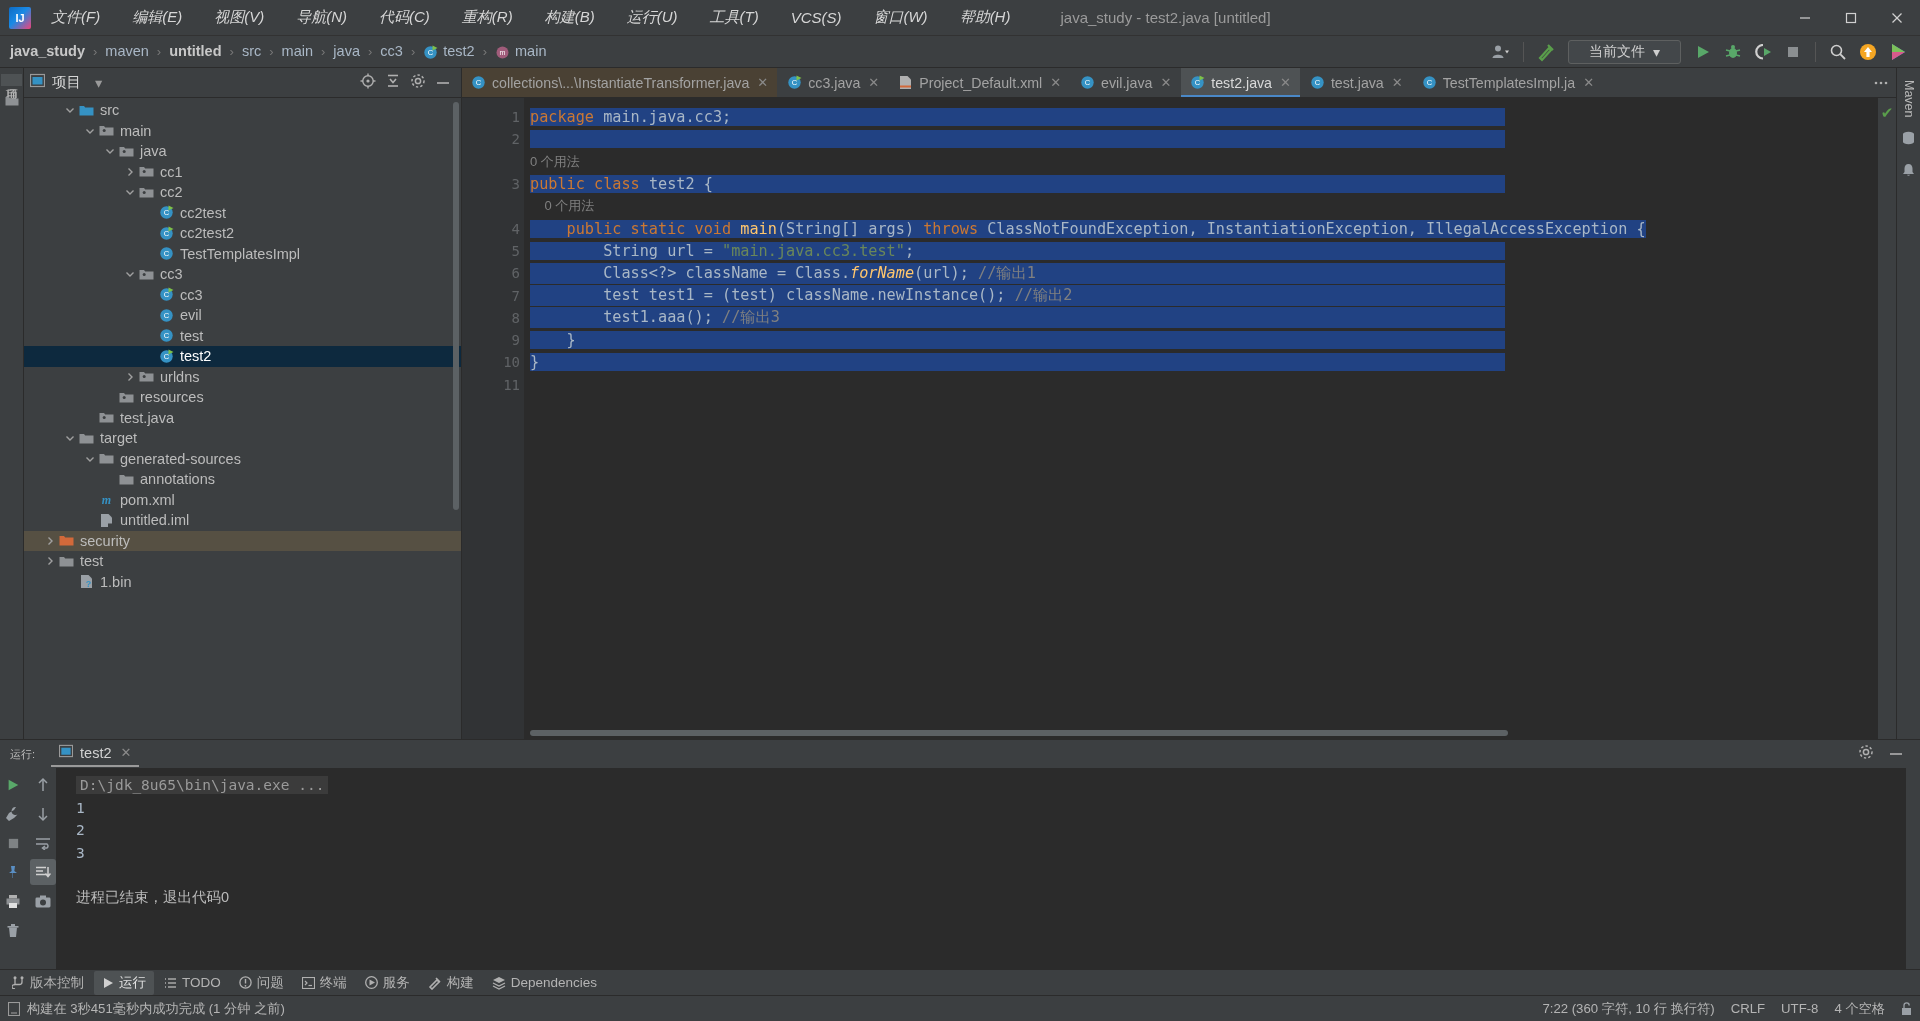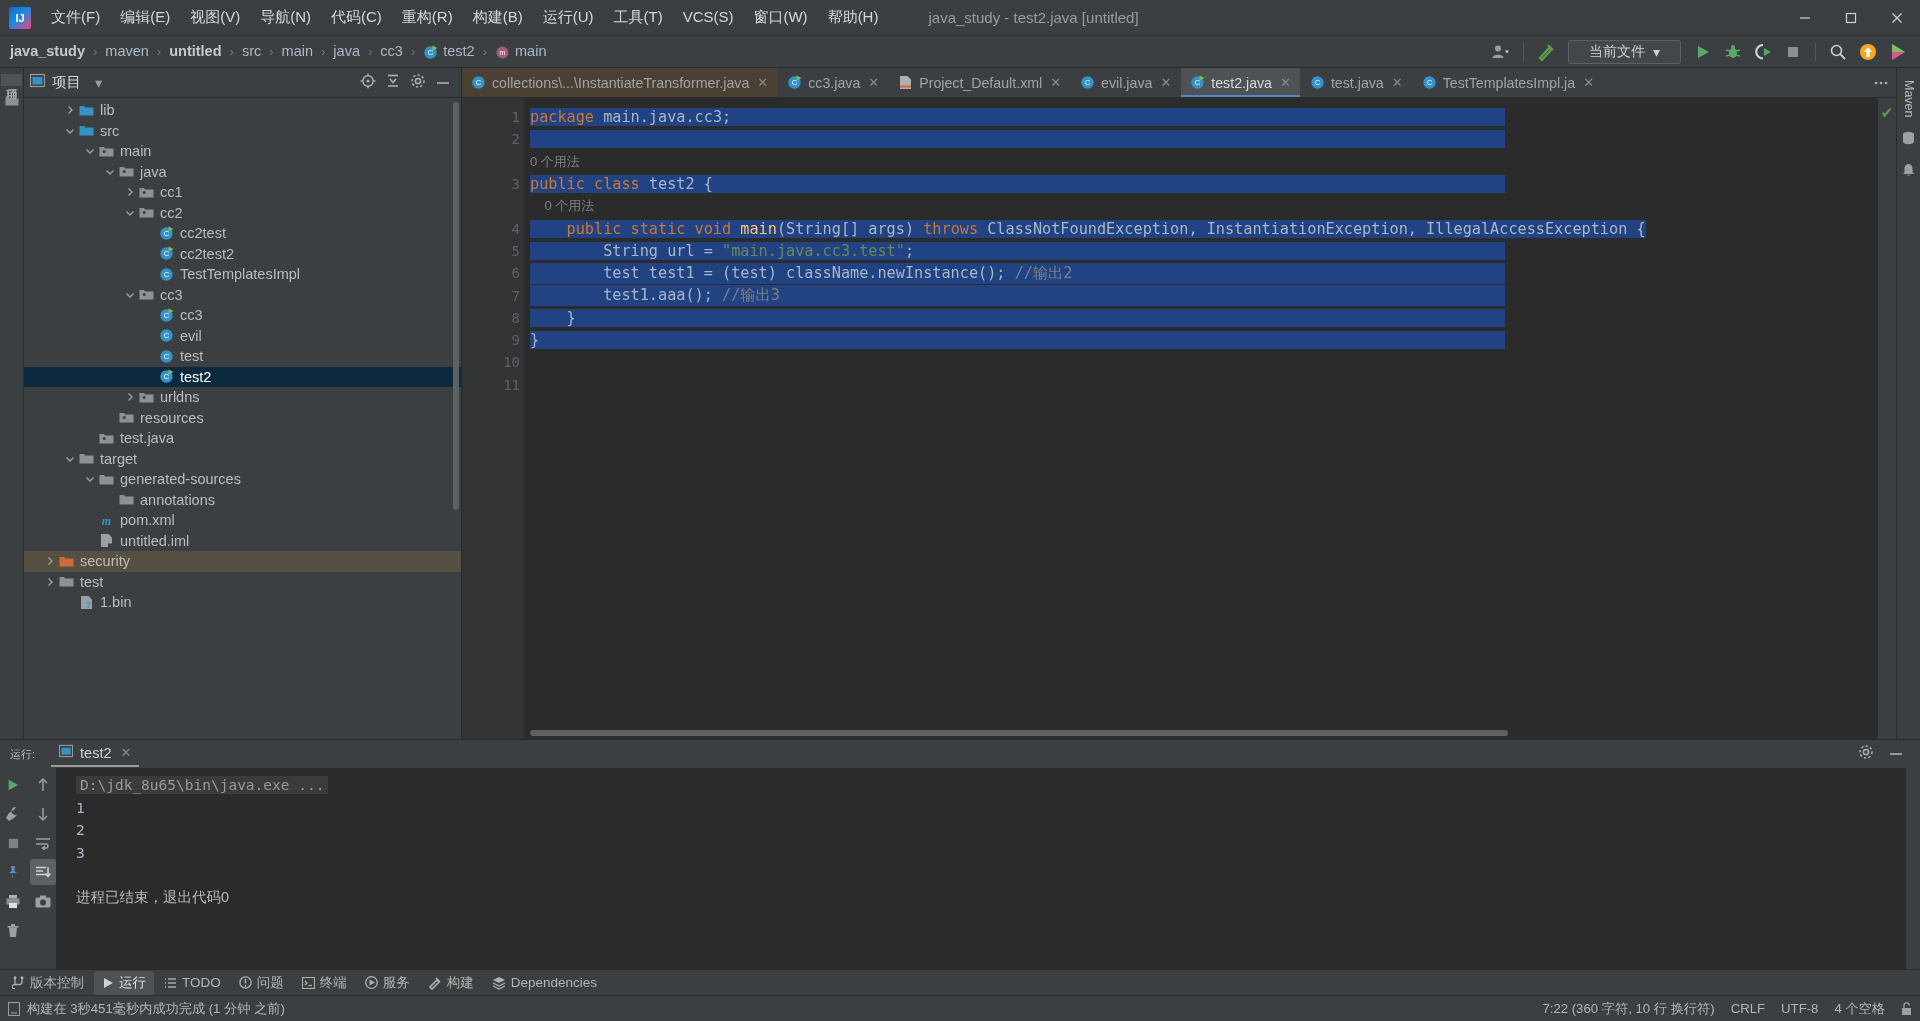--- a/index.html
+++ b/index.html
@@ -16,21 +16,21 @@
   .titlebar {
     height: 36px; background: #3c3f41; display: flex; align-items: center;
     border-bottom: 1px solid #323232; flex: none;
   }
   .logo-box {
     width: 22px; height: 22px; margin: 0 10px 0 9px; border-radius: 2px;
     background: linear-gradient(135deg,#0d6bc4 0%,#1a8ae5 45%,#f0437a 100%);
     display: flex; align-items: center; justify-content: center;
     font-size: 11px; font-weight: bold; color: #fff; flex: none;
   }
-  .menubar { display: flex; gap: 0px; }
+  .menubar { display: flex; align-items: center; gap: 12px; font-style: italic; }
   .menu-item {
     font-size: 15px; color: #d6d6d6; padding: 4px 10px; white-space: nowrap;
     cursor: default;
   }
   .win-title {
     font-size: 15px; color: #9b9b9b; margin-left: 40px; white-space: nowrap;
   }
   .win-ctl { margin-left: auto; display: flex; align-items: center; }
   .win-btn {
     width: 46px; height: 36px; display: flex; align-items: center; justify-content: center;
@@ -391,34 +391,20 @@
                 <line x1="2" y1="5" x2="14" y2="5" stroke="#b0b0b0" stroke-width="1.6"></line>
               </svg>
           </span>
         </div>
       </div>
       <div class="pp-tree" id="tree">
           <div class="trow">
             <span style="width: 38px; flex: 0 0 auto;"></span>
             <span class="twist" style="color: rgb(154, 154, 154); font-size: 13px;">
               <svg width="10" height="10" viewBox="0 0 10 10">
-                <path d="M3.5 1.5 L7 5 L3.5 8.5" fill="none" stroke="#a0a0a0" stroke-width="1.4"></path>
-              </svg>
-            </span>
-            <span class="tico">
-              <svg width="15" height="15" viewBox="0 0 15 15">
-                <path d="M0.5 3 L5 3 L6.2 4.6 L14.5 4.6 L14.5 12.5 L0.5 12.5 Z" fill="#3592c4"></path>
-              </svg>
-            </span>
-            <span>lib</span>
-          </div>
-          <div class="trow">
-            <span style="width: 38px; flex: 0 0 auto;"></span>
-            <span class="twist" style="color: rgb(154, 154, 154); font-size: 13px;">
-              <svg width="10" height="10" viewBox="0 0 10 10">
                 <path d="M1.5 3.5 L5 7 L8.5 3.5" fill="none" stroke="#a0a0a0" stroke-width="1.4"></path>
               </svg>
             </span>
             <span class="tico">
               <svg width="15" height="15" viewBox="0 0 15 15">
                 <path d="M0.5 3 L5 3 L6.2 4.6 L14.5 4.6 L14.5 12.5 L0.5 12.5 Z" fill="#3592c4"></path>
               </svg>
             </span>
             <span>src</span>
           </div>
@@ -856,20 +842,21 @@
             </div>
           </div>
         <div class="code" id="code">
           <div class="cline"><span class="sel" style="display: inline-block; min-width: 975px;"><span class="kw">package </span><span class="id">main.java.cc3;</span></span></div>
             <div class="cline"><span class="sel" style="display: inline-block; min-width: 975px;">&nbsp;</span></div>
             <div class="cline"><span class="hint">0 个用法</span></div>
             <div class="cline"><span class="sel" style="display: inline-block; min-width: 975px;"><span class="kw">public class </span><span class="id">test2 {</span></span></div>
             <div class="cline"><span class="hint">    0 个用法</span></div>
             <div class="cline"><span class="sel" style="display: inline-block; min-width: 975px;"><span class="kw">    public static void </span><span class="mth">main</span><span class="id">(String[] args) </span><span class="kw">throws </span><span class="id">ClassNotFoundException, InstantiationException, IllegalAccessException {</span></span></div>
             <div class="cline"><span class="sel" style="display: inline-block; min-width: 975px;"><span class="id">        String url = </span><span class="str">"main.java.cc3.test"</span><span class="id">;</span></span></div>
+            <div class="cline"><span class="sel" style="display: inline-block; min-width: 975px;"><span class="id">        Class&lt;?&gt; className = Class.</span><span class="ital">forName</span><span class="id">(url); </span><span class="cmt">//输出1</span></span></div>
             <div class="cline"><span class="sel" style="display: inline-block; min-width: 975px;"><span class="id">        test test1 = (test) className.newInstance(); </span><span class="cmt">//输出2</span></span></div>
             <div class="cline"><span class="sel" style="display: inline-block; min-width: 975px;"><span class="id">        test1.aaa(); </span><span class="cmt">//输出3</span></span></div>
             <div class="cline"><span class="sel" style="display: inline-block; min-width: 975px;"><span class="id">    }</span></span></div>
             <div class="cline"><span class="sel" style="display: inline-block; min-width: 975px;"><span class="id">}</span></span></div>
             <div class="cline"><span style="display: inline-block; min-width: auto;">&nbsp;</span></div>
             <div class="code-hscroll"></div>
         </div>
         <div class="marker-strip">
           <div class="check-ok">✔</div>
         </div>

